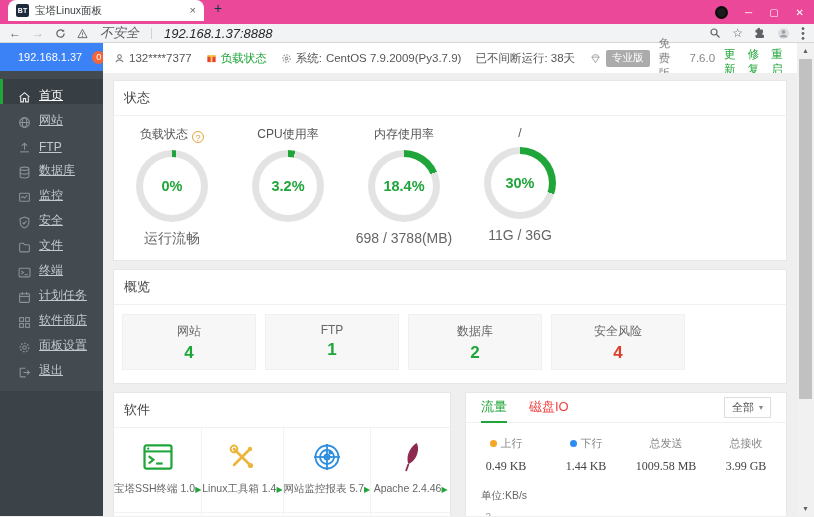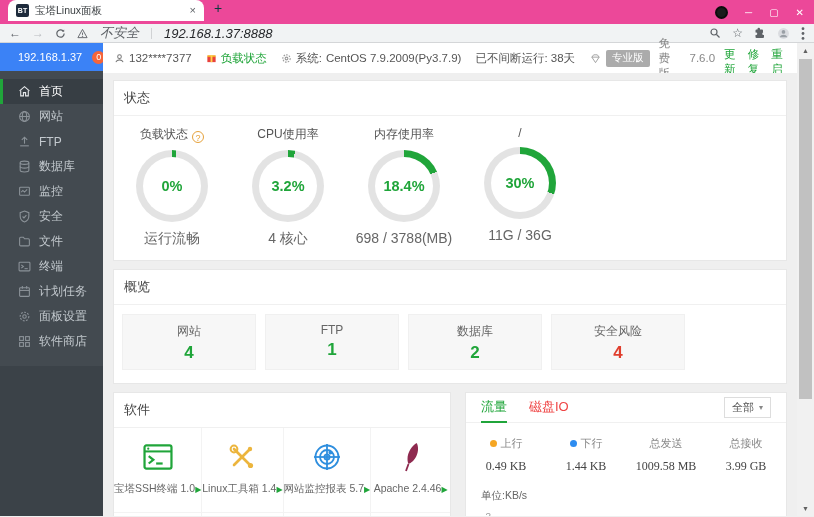--- a/index.html
+++ b/index.html
@@ -27,21 +27,21 @@
   .tb-right { display:flex; align-items:center; gap:11px; color:#5f6368; }
 
   
   #app { display:flex; height:473px; }
   
   #sidebar { width:103px; background:#434a50; display:flex; flex-direction:column; flex:none; }
   .sb-head { height:28px; background:#3b82f6; display:flex; align-items:center; padding:0 8px; gap:10px; }
   .sb-ip { color:#fff; font-size:11px; white-space:nowrap; }
   .sb-badge { margin-left:auto; min-width:13px; height:13px; border-radius:8px; background:#f5653a; color:#fff; font-size:9px; display:flex; align-items:center; justify-content:center; padding:0 3px; }
   .sb-menu { padding:8px 0 12px; }
-  .sb-item { height:25px; display:flex; align-items:center; padding-left:18px; gap:8px; font-size:12px; color:#c3c9ce; cursor:pointer; }
+  .sb-item { height:25px; display:flex; align-items:flex-end; padding-left:18px; gap:8px; font-size:12px; color:#c3c9ce; cursor:pointer;text-decoration:underline; }
   .sb-item .ic { width:13px; height:13px; color:#8b9298; flex:none; }
   .sb-item.active { background:#373e44; border-left:3px solid #20a53a; padding-left:15px; color:#fff; }
   .sb-item.active .ic { color:#e8eaec; }
   .sb-fill { flex:1; background:#3b4248; }
 
   
   #main { flex:1; display:flex; flex-direction:column; min-width:0; }
   #panel-header { height:30px; background:#fff; display:flex; align-items:center; padding:0 11px; font-size:11.5px; color:#555; gap:14px; }
   .ph-item { display:flex; align-items:center; gap:4px; white-space:nowrap; }
   .ph-green { color:#20a53a; }
@@ -236,33 +236,41 @@
         <svg class="ic" viewBox="0 0 24 24" fill="none" stroke="currentColor" stroke-width="2">
             <rect x="3" y="5" width="18" height="16" rx="1.5"></rect>
             <line x1="3" y1="10" x2="21" y2="10"></line>
             <line x1="8" y1="2" x2="8" y2="7"></line>
             <line x1="16" y1="2" x2="16" y2="7"></line>
           </svg>
         <span>计划任务</span>
       </div>
       <div class="sb-item">
         <svg class="ic" viewBox="0 0 24 24" fill="none" stroke="currentColor" stroke-width="2">
-            <circle cx="12" cy="12" r="8" stroke-dasharray="3.5 2.5"></circle>
-            <circle cx="12" cy="12" r="3.2"></circle>
-          </svg>
-        <span>面板设置</span>
-      </div>
-      <div class="sb-item">
-        <svg class="ic" viewBox="0 0 24 24" fill="none" stroke="currentColor" stroke-width="2">
             <rect x="3" y="3" width="7" height="7"></rect>
             <rect x="14" y="3" width="7" height="7"></rect>
             <rect x="3" y="14" width="7" height="7"></rect>
             <rect x="14" y="14" width="7" height="7"></rect>
           </svg>
         <span>软件商店</span>
+      </div>
+      <div class="sb-item">
+        <svg class="ic" viewBox="0 0 24 24" fill="none" stroke="currentColor" stroke-width="2">
+            <circle cx="12" cy="12" r="8" stroke-dasharray="3.5 2.5"></circle>
+            <circle cx="12" cy="12" r="3.2"></circle>
+          </svg>
+        <span>面板设置</span>
+      </div>
+      <div class="sb-item">
+        <svg class="ic" viewBox="0 0 24 24" fill="none" stroke="currentColor" stroke-width="2">
+            <path d="M14 4H5a1 1 0 0 0-1 1v14a1 1 0 0 0 1 1h9"></path>
+            <path d="M10 12h11"></path>
+            <path d="M17 8l4 4-4 4"></path>
+          </svg>
+        <span>退出</span>
       </div>
     </nav>
     <div class="sb-fill"></div>
   </aside>
 
   <div id="main">
     <header id="panel-header">
       <span class="ph-item">
         <svg width="11" height="11" viewBox="0 0 24 24" fill="none" stroke="#777" stroke-width="2.2">
             <circle cx="12" cy="8" r="4"></circle>
@@ -318,21 +326,20 @@
               </div>
             <div class="g-label">运行流畅</div>
           </div>
           <div class="gauge">
             <div class="g-title">
                 <span>CPU使用率</span>
               </div>
             <div class="gauge-ring" style="--p: 3.2;">
                 <div class="gauge-inner">3.2%</div>
               </div>
-            <div class="g-label">4 核心</div>
           </div>
           <div class="gauge">
             <div class="g-title">
                 <span>内存使用率</span>
               </div>
             <div class="gauge-ring" style="--p: 18.4;">
                 <div class="gauge-inner">18.4%</div>
               </div>
             <div class="g-label">698 / 3788(MB)</div>
           </div>

